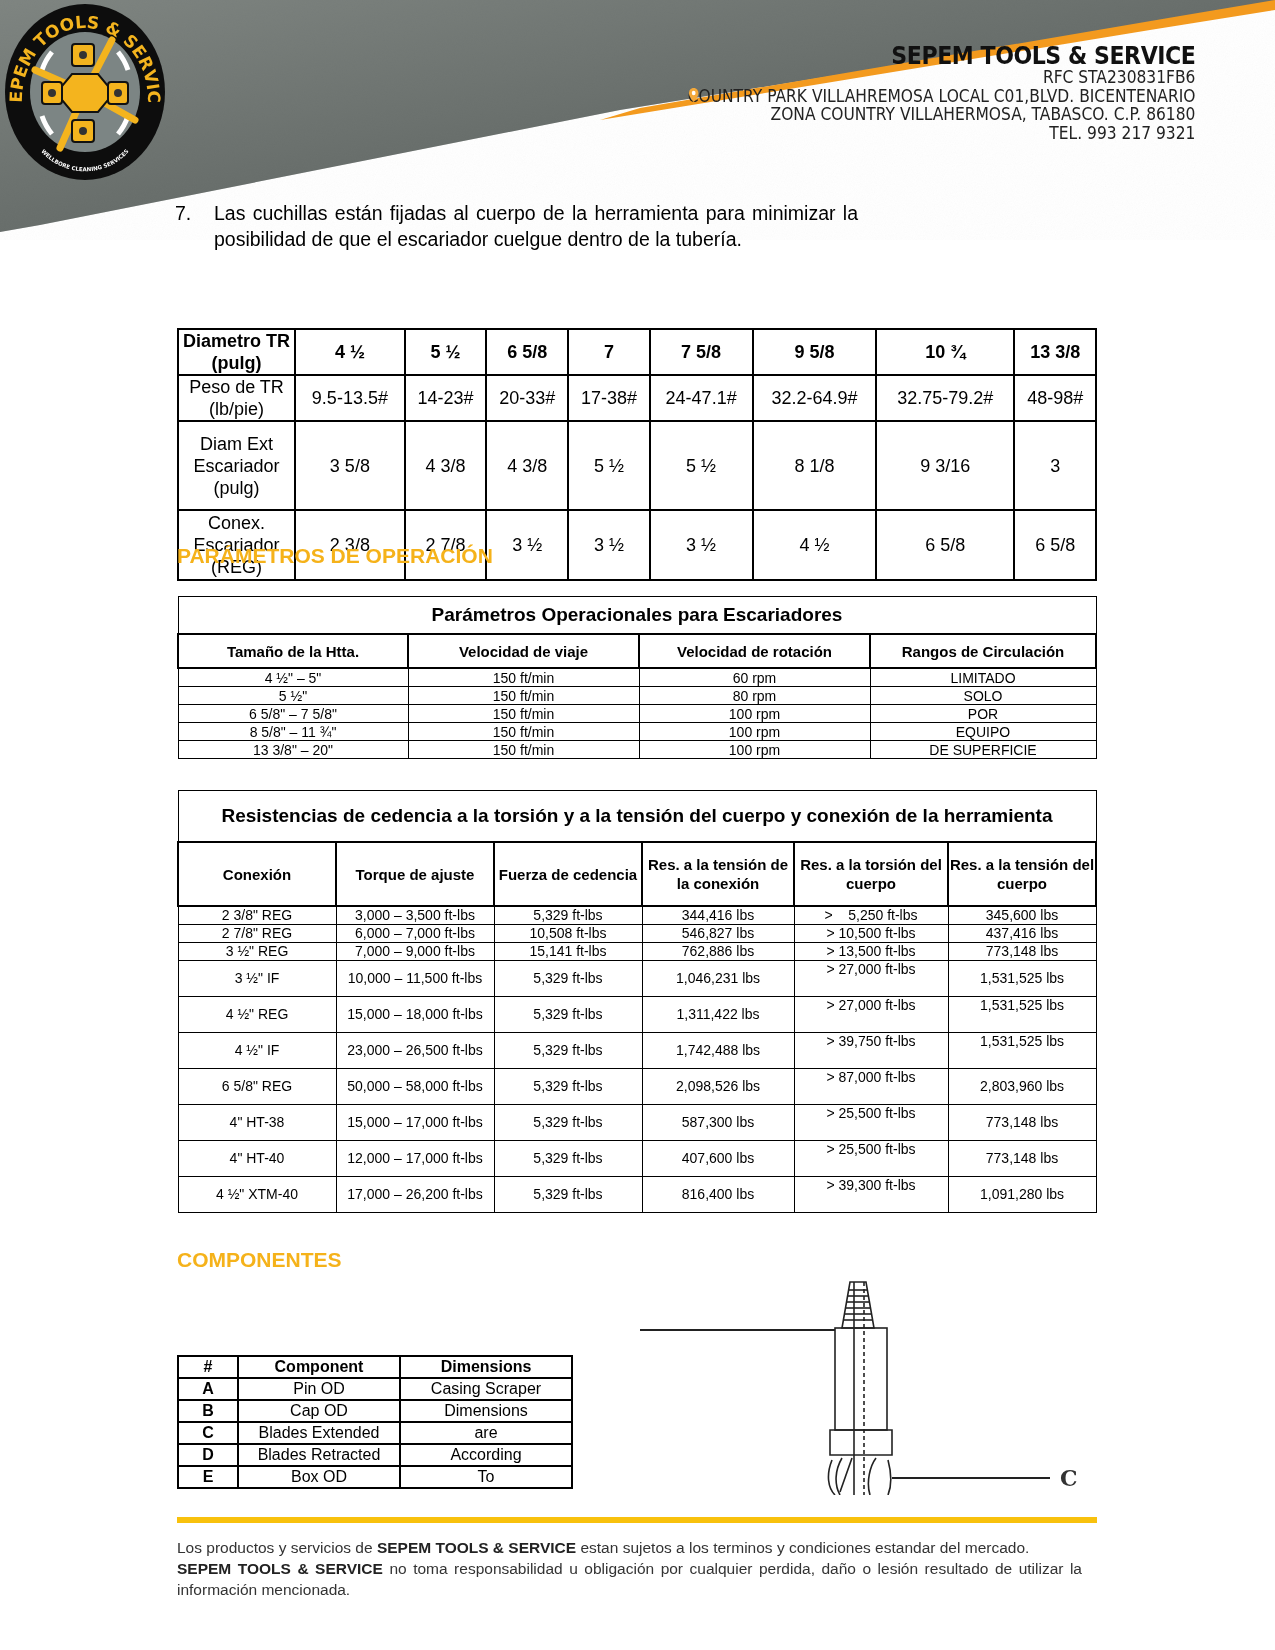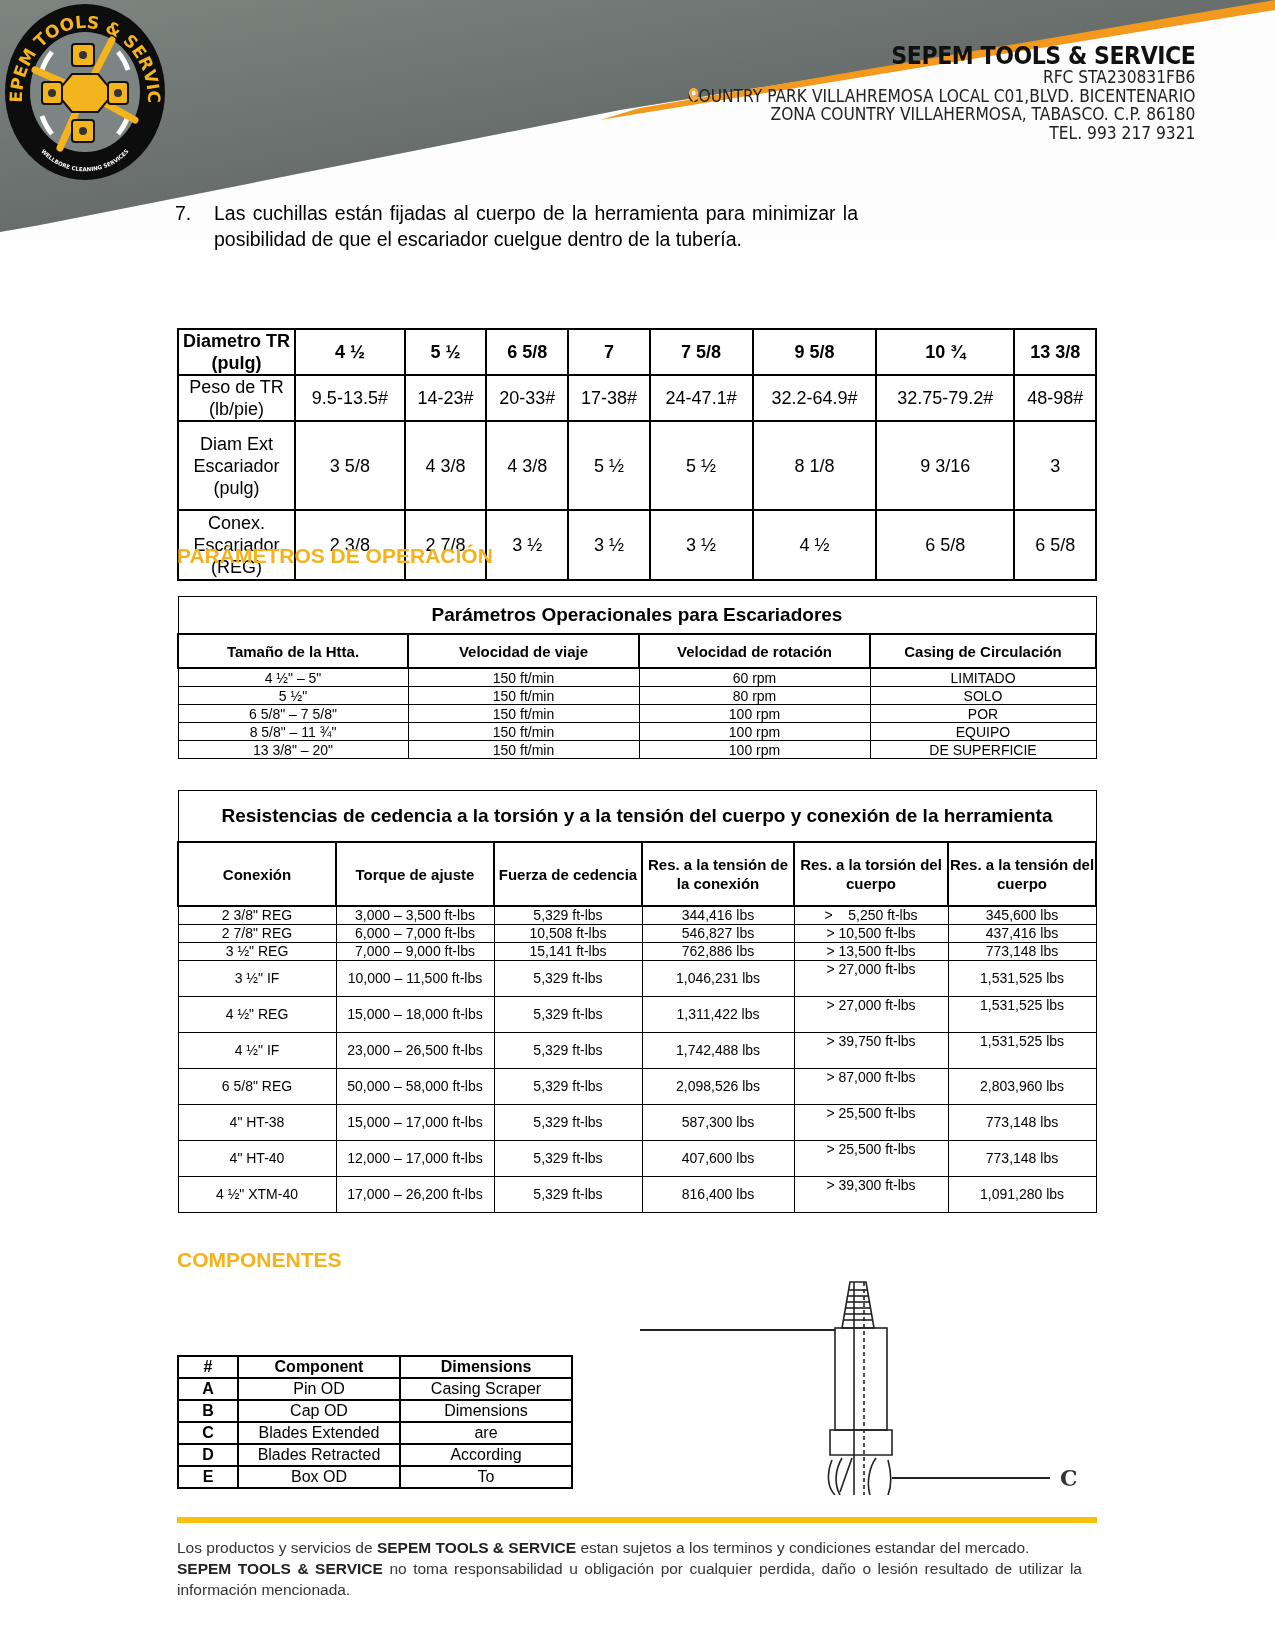--- a/index.html
+++ b/index.html
@@ -179,21 +179,21 @@
 
 <table class="t2">
   <tbody>
       <tr>
         <td colspan="4" class="caption">Parámetros Operacionales para Escariadores</td>
       </tr>
   <tr>
     <th style="width:228px">Tamaño de la Htta.</th>
     <th style="width:229px">Velocidad de viaje</th>
     <th style="width:229px">Velocidad de rotación</th>
-    <th>Casing de Circulación</th>
+    <th>Rangos de Circulación</th>
   </tr>
   <tr>
     <td>4 ½" – 5"</td>
         <td>150 ft/min</td>
         <td>60 rpm</td>
         <td>LIMITADO</td>
   </tr>
   <tr>
     <td>5 ½"</td>
         <td>150 ft/min</td>

